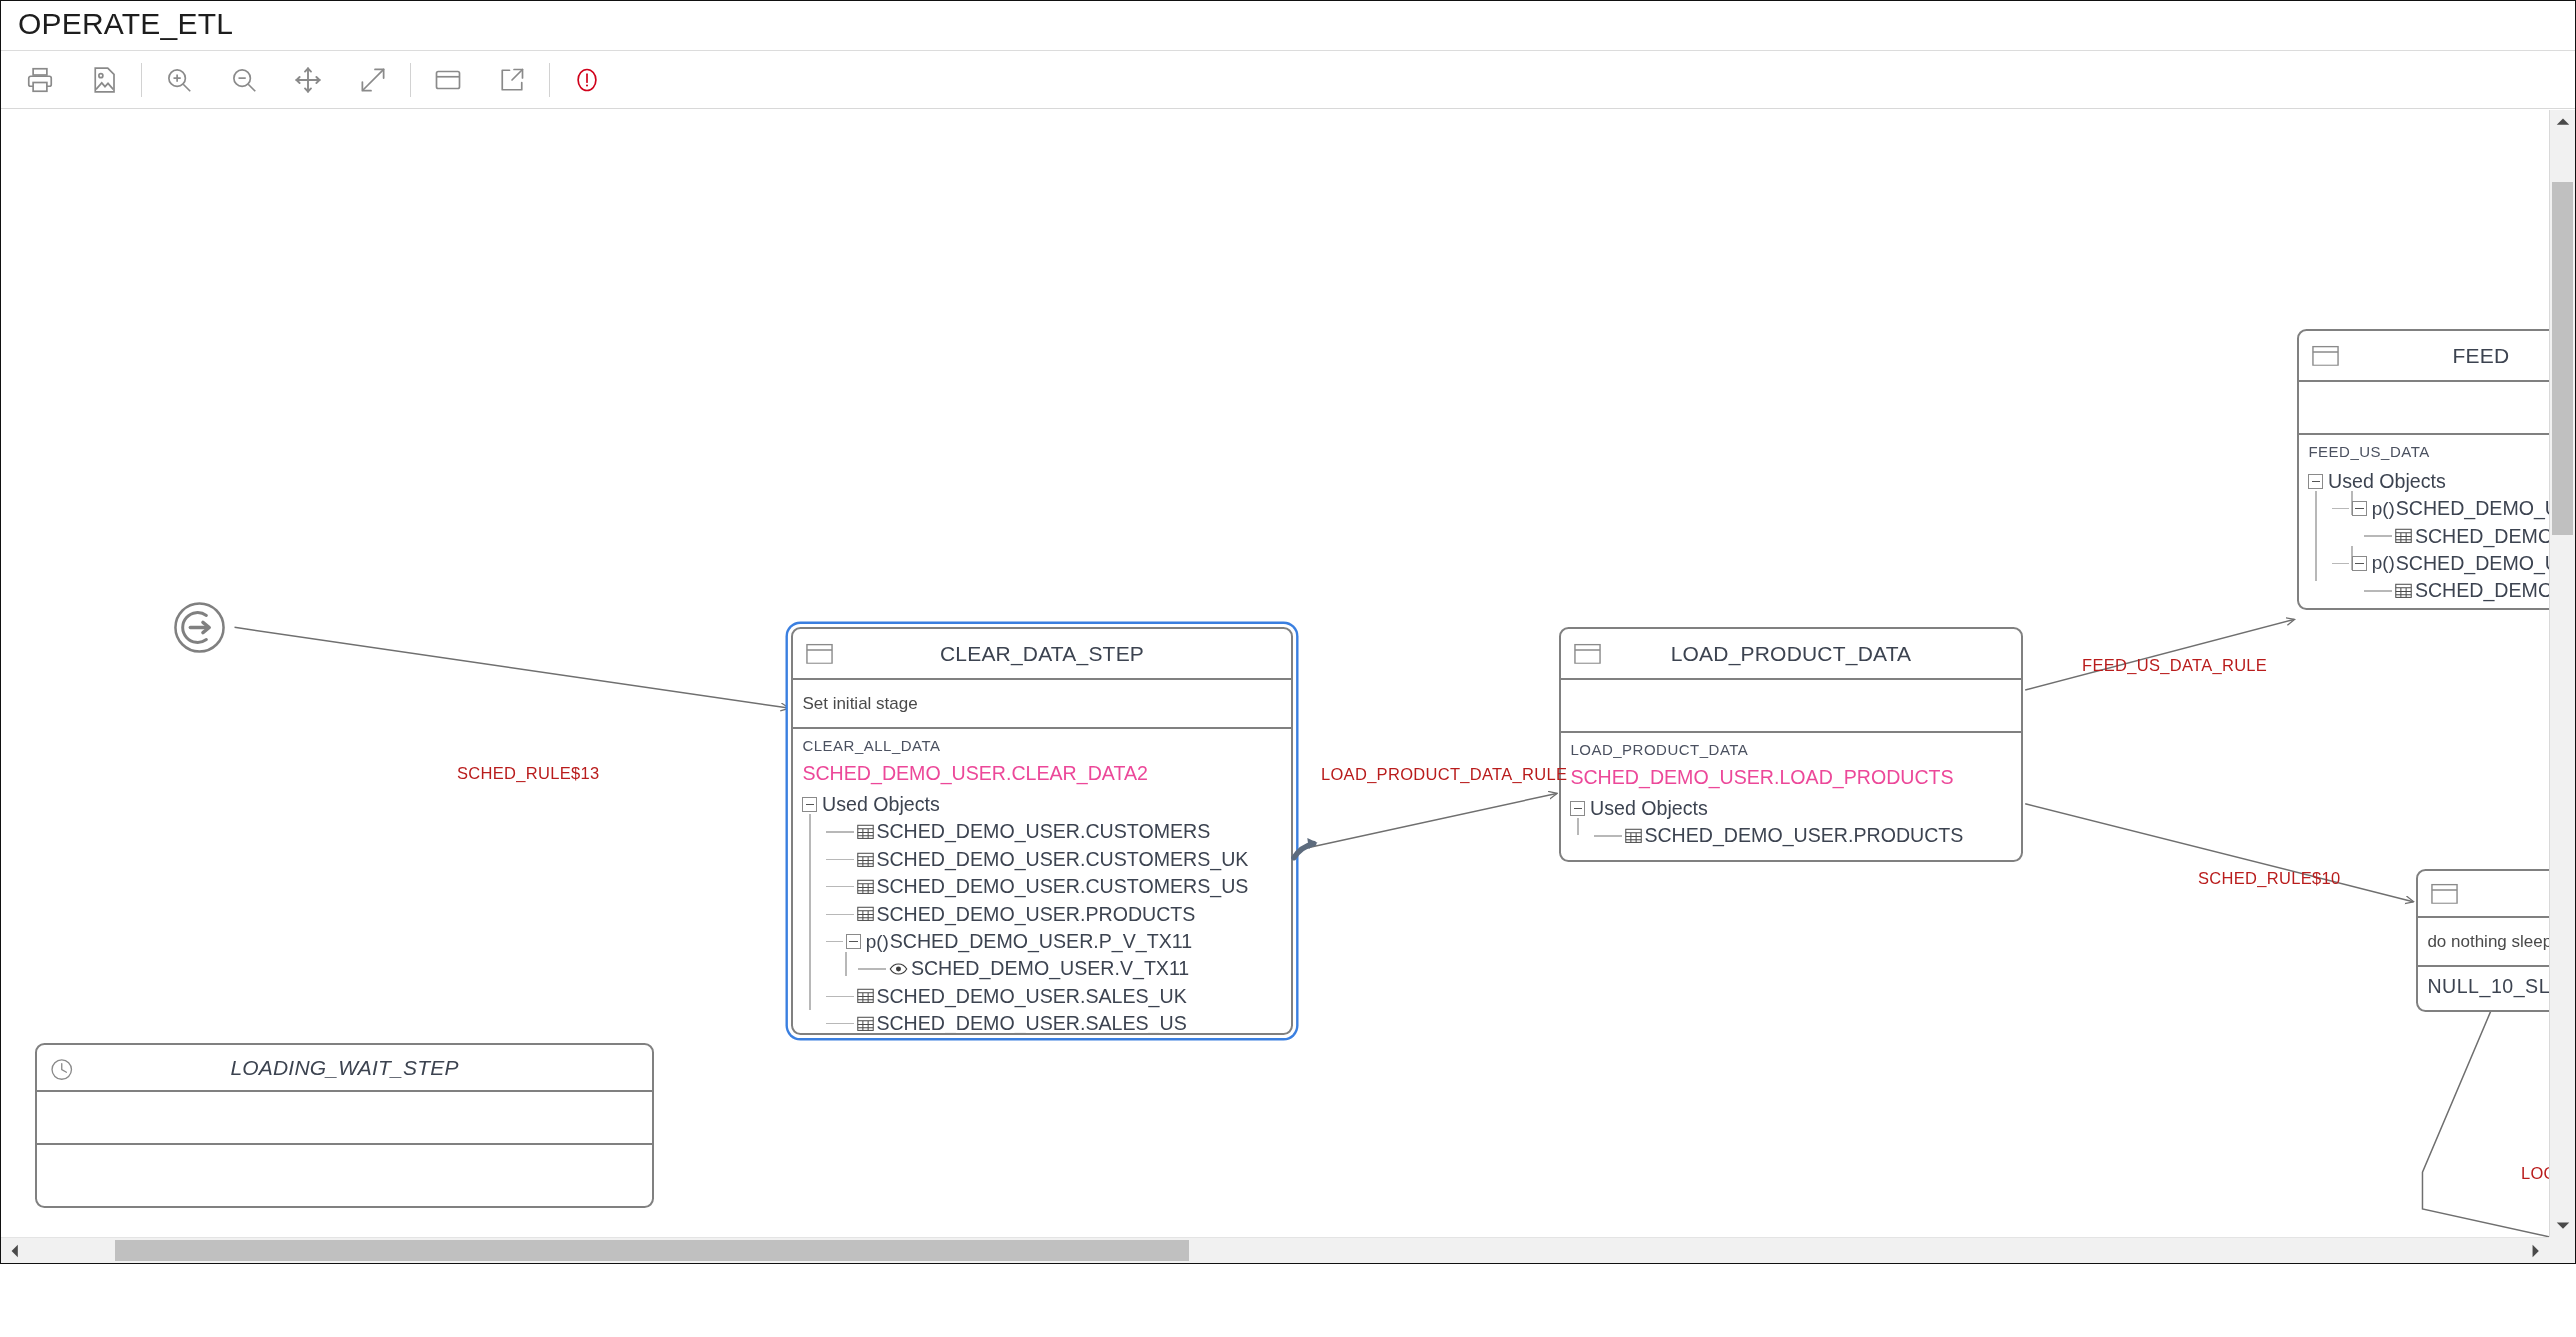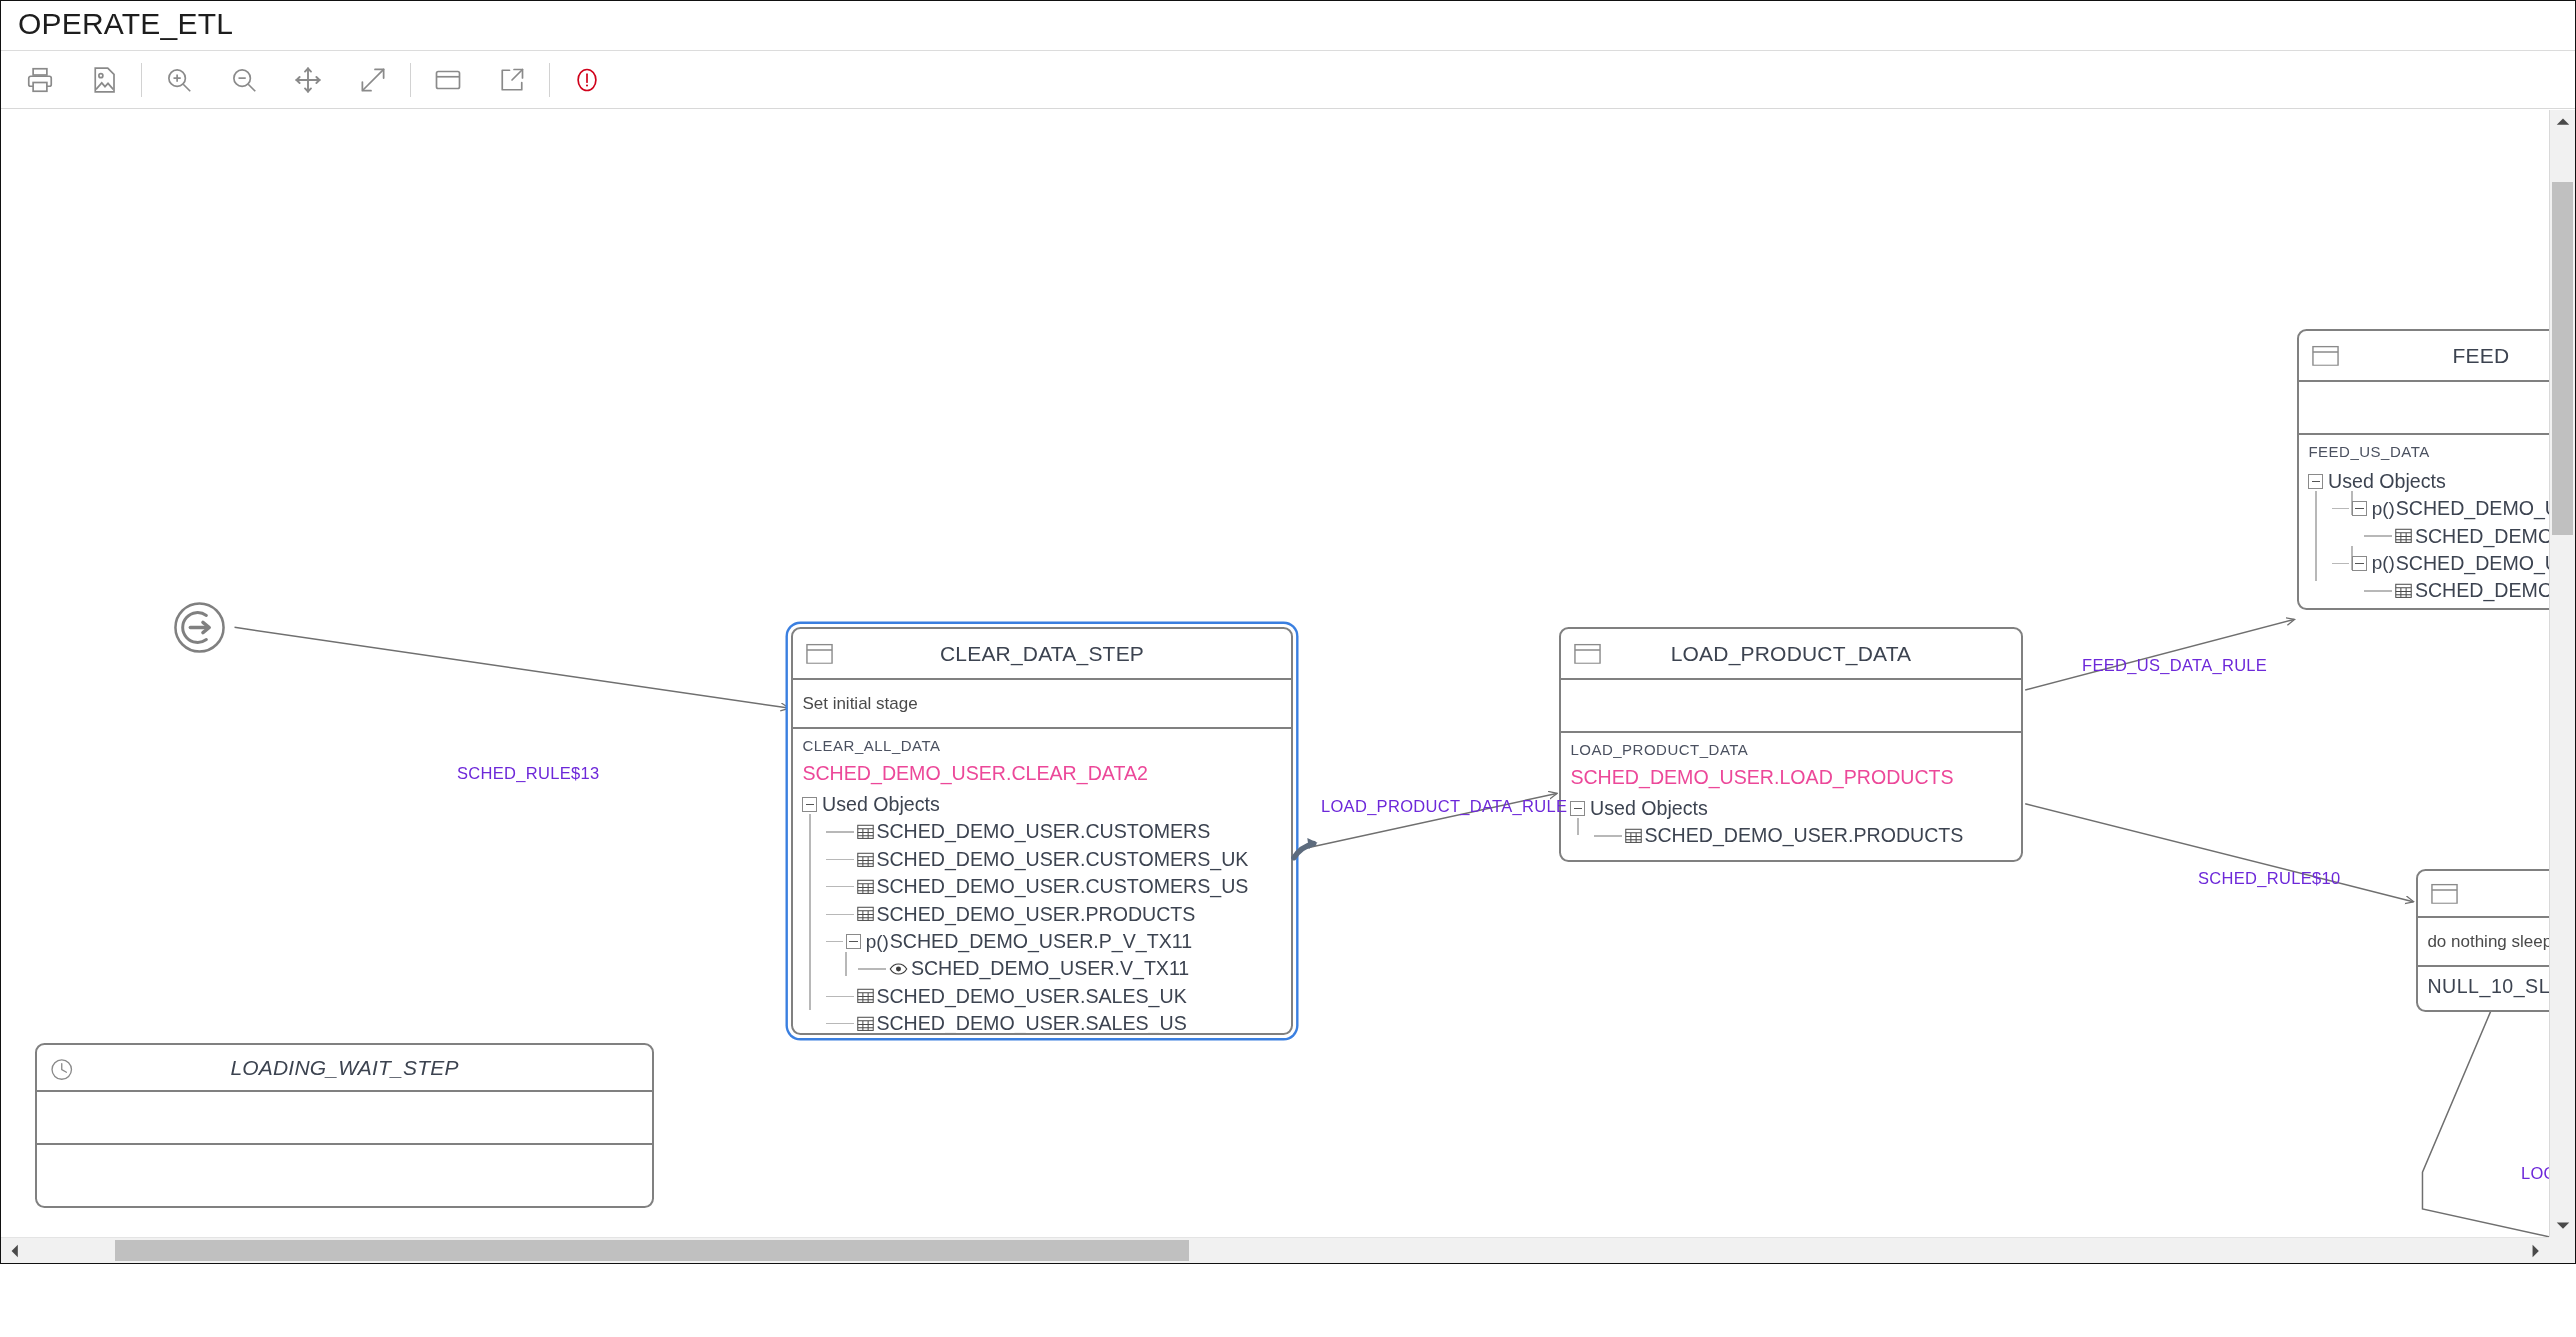--- a/index.html
+++ b/index.html
@@ -185,21 +185,21 @@
   
   #start-node {
     position: absolute;
     width: 55px; height: 55px;
   }
 
   
   .edge-label {
     position: absolute;
     font-size: 16.5px;
-    color: #6d28d9;
+    color: #b91c1c;
     white-space: nowrap;
     letter-spacing: 0.3px;
     background: transparent;
   }
 
   
   #pointer-glyph { position: absolute; }
 
   
   #vscroll {
@@ -641,21 +641,21 @@
             </svg>
           </span>
           <span class="node-title">LOADING_WAIT_STEP</span>
         </div>
         <div class="node-desc" style="height:53px;">
           <span></span>
         </div>
       </div>
 
       <div class="edge-label" style="left:456px; top:654px;">SCHED_RULE$13</div>
-      <div class="edge-label" style="left:1320px; top:687px;">LOAD_PRODUCT_DATA_RULE</div>
+      <div class="edge-label" style="left:1320px; top:655px;">LOAD_PRODUCT_DATA_RULE</div>
       <div class="edge-label" style="left:2081px; top:546px;">FEED_US_DATA_RULE</div>
       <div class="edge-label" style="left:2161px; top:759px;margin-left:36px;">SCHED_RULE$10</div>
       <div class="edge-label" style="left:2520px; top:1054px;">LOOP</div>
 
     </div>
   </div>
 
   <div id="vscroll">
     <div id="vscroll-up">
       <svg class="arrow-tri" width="14" height="9.4" viewBox="0 0 18 12">

